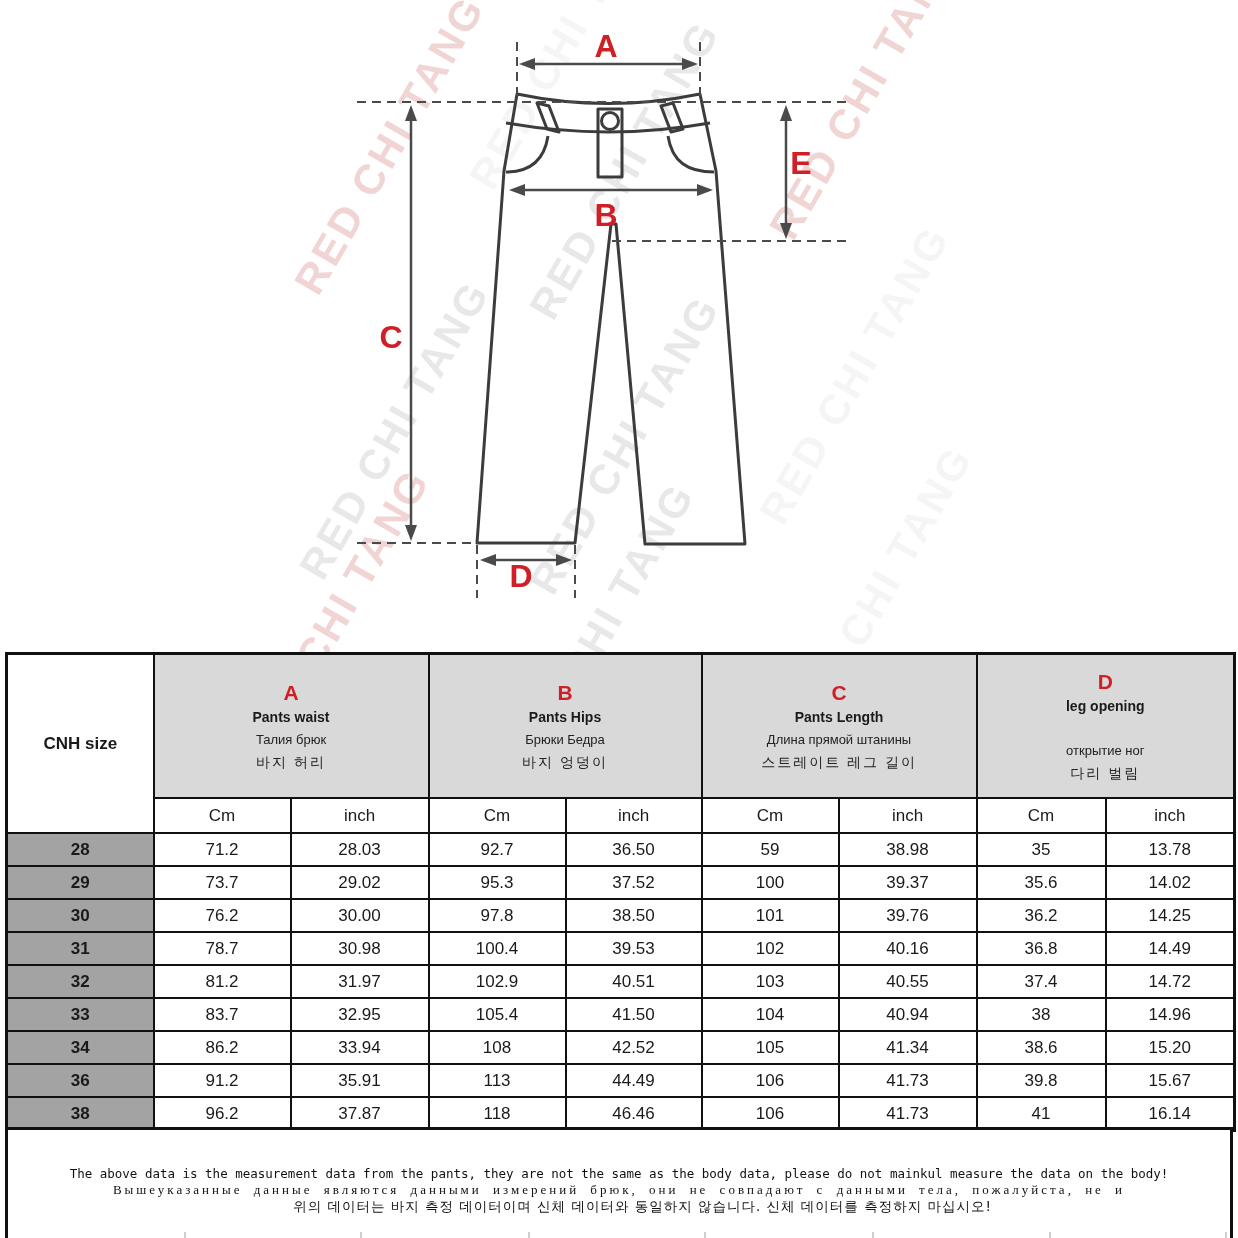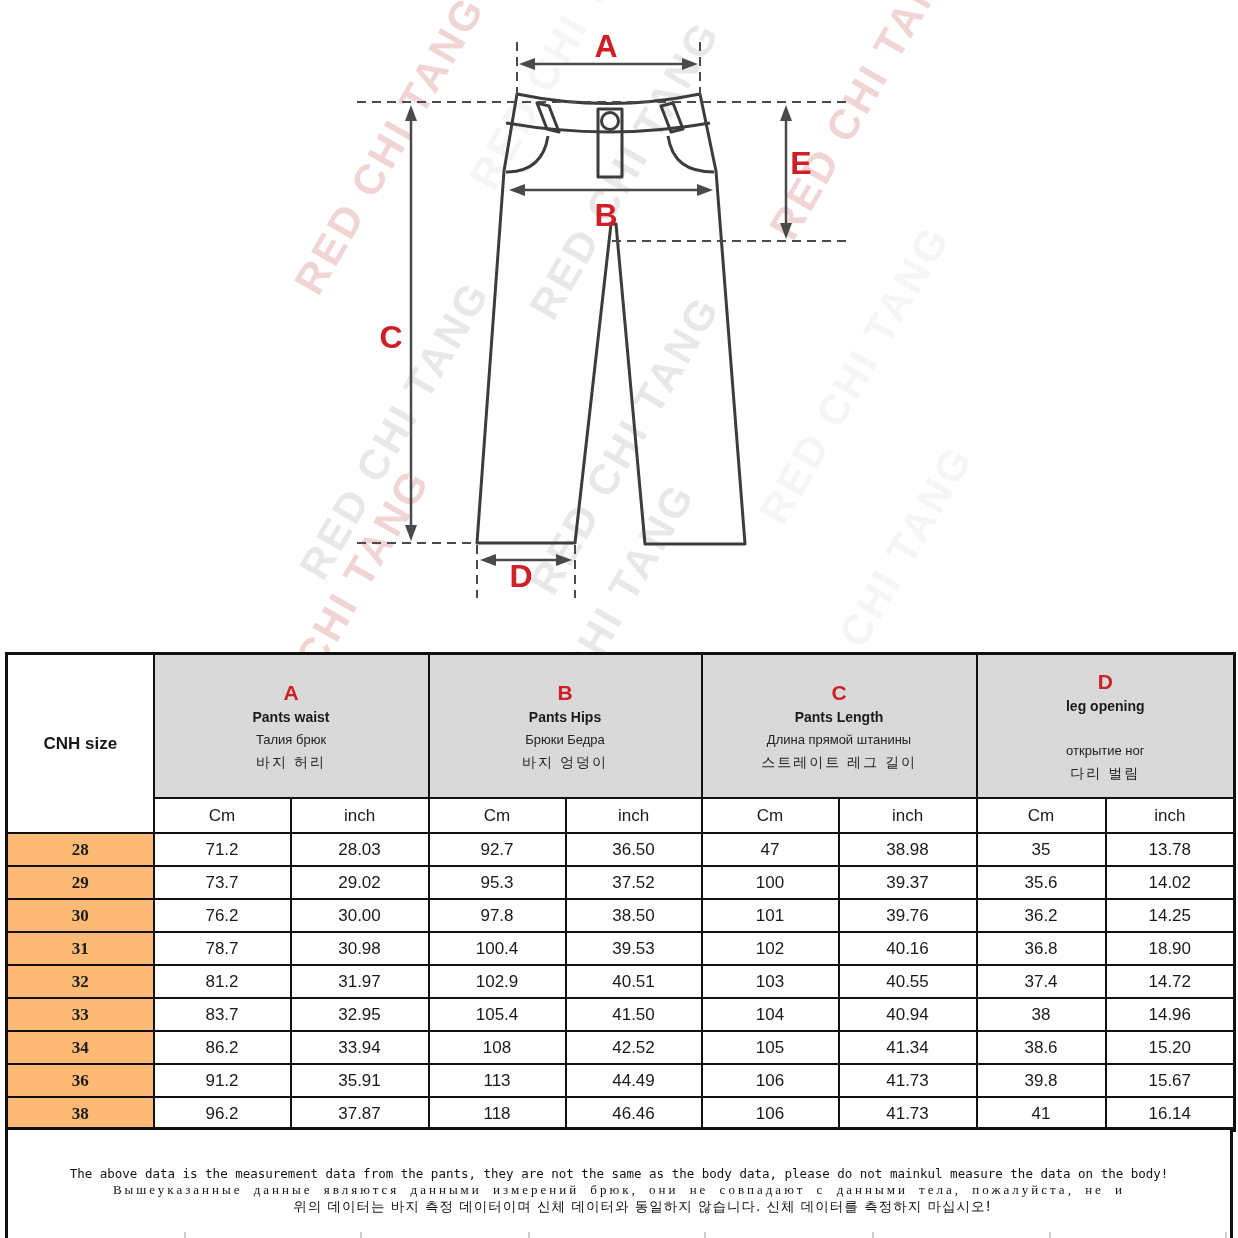--- a/index.html
+++ b/index.html
@@ -26,21 +26,21 @@
       border-collapse:collapse;table-layout:fixed;border:3px solid #111;}
   table.size-table td{border:2px solid #111;text-align:center;vertical-align:middle;
       padding:0;font-size:17px;color:#1a1a1a;}
   td.corner{background:#ffffff;font-size:21px;font-weight:bold;}
   td.group{background:#d9d9d9;height:142px;}
   .g-letter{color:#cf2027;font-size:21px;font-weight:bold;line-height:24px;margin-top:2px;}
   .g-en{font-size:14px;font-weight:bold;line-height:24px;}
   .g-ru{font-size:13px;line-height:22px;color:#222;}
   .g-ko{font-size:14px;line-height:22px;color:#222;letter-spacing:2px;}
   td.unit{height:33px;font-size:16px;background:#ffffff;}
-  td.size{background:#fdba74;font-weight:bold;font-size:19px;height:31px;font-family:Liberation Serif, serif;}
+  td.size{background:#a3a3a3;font-weight:bold;font-size:19px;height:31px;}
   td.val{background:#ffffff;font-size:17px;}
   
   .footer-box{position:absolute;left:5px;top:1127px;width:1222px;height:98px;
       background:#ffffff;border:3px solid #111;border-bottom-width:4px;
       text-align:center;padding-top:16px;}
   .f-en{margin-top:20px;font-family:"DejaVu Sans Mono",monospace;font-size:12.5px;line-height:16px;}
   .f-ru{font-family:Liberation Serif, serif;font-size:13px;line-height:16px;
         letter-spacing:3px;word-spacing:5px;}
   .f-ko{font-family:"DejaVu Sans",sans-serif;font-size:13.5px;line-height:17px;letter-spacing:1px;margin-left:47px;}
   .tick{position:absolute;top:1232px;width:2px;height:6px;background:#cfcfcf;}
@@ -171,21 +171,21 @@
         <td class="unit">inch</td>
       </tr>
     </tbody>
     <tbody>
         <tr>
           <td class="size">28</td>
           <td class="val">71.2</td>
           <td class="val">28.03</td>
           <td class="val">92.7</td>
           <td class="val">36.50</td>
-          <td class="val">47</td>
+          <td class="val">59</td>
           <td class="val">38.98</td>
           <td class="val">35</td>
           <td class="val">13.78</td>
         </tr>
         <tr>
           <td class="size">29</td>
           <td class="val">73.7</td>
           <td class="val">29.02</td>
           <td class="val">95.3</td>
           <td class="val">37.52</td>
@@ -207,21 +207,21 @@
         </tr>
         <tr>
           <td class="size">31</td>
           <td class="val">78.7</td>
           <td class="val">30.98</td>
           <td class="val">100.4</td>
           <td class="val">39.53</td>
           <td class="val">102</td>
           <td class="val">40.16</td>
           <td class="val">36.8</td>
-          <td class="val">18.90</td>
+          <td class="val">14.49</td>
         </tr>
         <tr>
           <td class="size">32</td>
           <td class="val">81.2</td>
           <td class="val">31.97</td>
           <td class="val">102.9</td>
           <td class="val">40.51</td>
           <td class="val">103</td>
           <td class="val">40.55</td>
           <td class="val">37.4</td>

